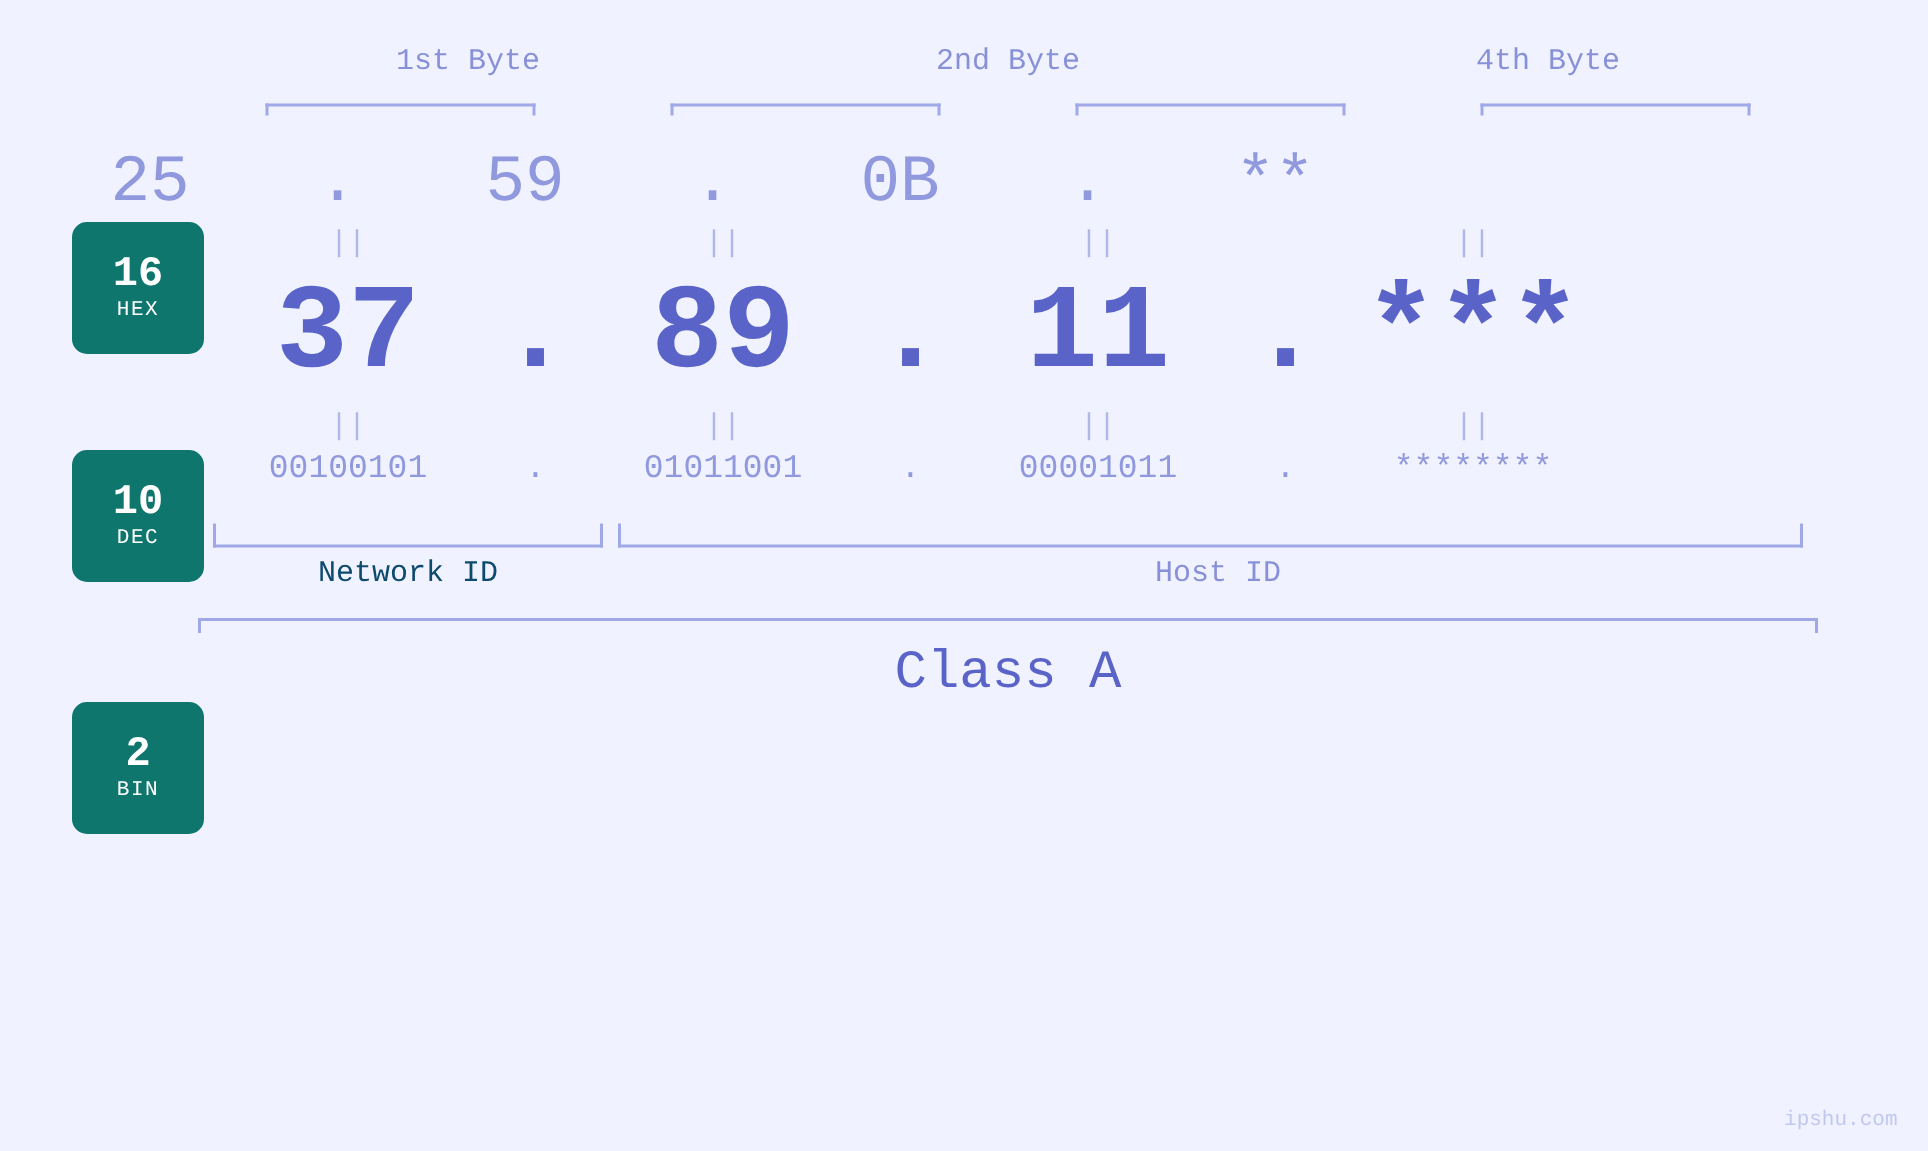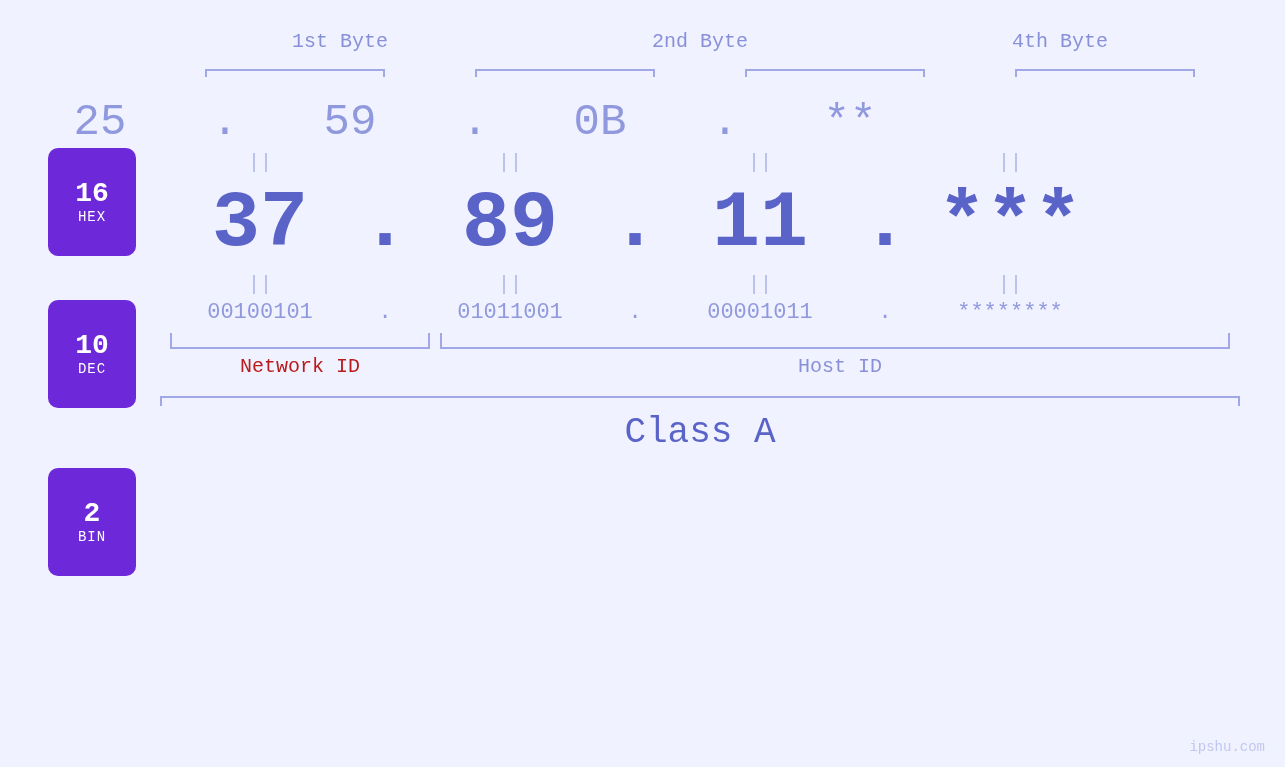--- a/index.html
+++ b/index.html
@@ -12,31 +12,31 @@
       position: relative;
     }
 
     .main-container {
       position: absolute;
       top: 0; left: 0;
       width: 1184px;
       height: 767px;
       display: flex;
       flex-direction: column;
-      align-items: flex-start;
+      align-items: center;
       padding: 20px 0 0 0;
     }
 
     
     .badge {
       position: absolute;
       left: 48px;
       width: 88px;
-      height: 108px;
-      background: #6d28d9;
+      height: 88px;
+      background: #0f766e;
       border-radius: 10px;
       display: flex;
       flex-direction: column;
       align-items: center;
       justify-content: center;
       color: white;
       font-family: 'Courier New', Courier, monospace;
     }
     .badge-num {
       font-size: 28px;
@@ -238,39 +238,39 @@
   <div class="eq-row" style="width:1080px; margin-left:160px;">
     <div class="eq-cell">||</div>
     <div class="eq-dot"></div>
     <div class="eq-cell">||</div>
     <div class="eq-dot"></div>
     <div class="eq-cell">||</div>
     <div class="eq-dot"></div>
     <div class="eq-cell">||</div>
   </div>
 
-  <div class="data-row bin-row" style="margin-bottom:0; width:1080px; margin-left:160px;">
+  <div class="data-row bin-row" style="margin-bottom:16px; width:1080px; margin-left:160px;">
     <div class="cell">00100101</div>
     <div class="dot">.</div>
     <div class="cell">01011001</div>
     <div class="dot">.</div>
     <div class="cell">00001011</div>
     <div class="dot">.</div>
     <div class="cell">********</div>
   </div>
 
   <div style="width:1080px; margin-left:160px; display:flex; margin-top:8px;">
 
     <div style="width:260px; height:16px; border-left:2px solid #a0a8e8; border-bottom:2px solid #a0a8e8; border-right:2px solid #a0a8e8; margin-left:10px;"></div>
 
     <div style="flex:1; height:16px; border-left:2px solid #a0a8e8; border-bottom:2px solid #a0a8e8; border-right:2px solid #a0a8e8; margin-left:10px; margin-right:10px;"></div>
   </div>
 
   <div style="width:1080px; margin-left:160px; display:flex; margin-top:6px;">
-    <div style="width:280px; text-align:center; color:#b91c1c; font-size:20px; font-family:'Courier New',Courier,monospace;">Network ID</div>
+    <div style="width:280px; text-align:center; color:#0c4a6e; font-size:20px; font-family:'Courier New',Courier,monospace;">Network ID</div>
     <div style="flex:1; text-align:center; color:#8891d8; font-size:20px; font-family:'Courier New',Courier,monospace;">Host ID</div>
   </div>
 
   <div style="width:1080px; margin-left:160px; margin-top:18px; position:relative;">
     <div style="width:100%; height:2px; background:#a0a8e8; position:relative;">
       <div style="position:absolute; left:0; top:0; width:2px; height:10px; background:#a0a8e8;"></div>
       <div style="position:absolute; right:0; top:0; width:2px; height:10px; background:#a0a8e8;"></div>
     </div>
     <div style="text-align:center; color:#5a64c8; font-size:36px; font-family:'Courier New',Courier,monospace; margin-top:14px;">Class A</div>
   </div>

